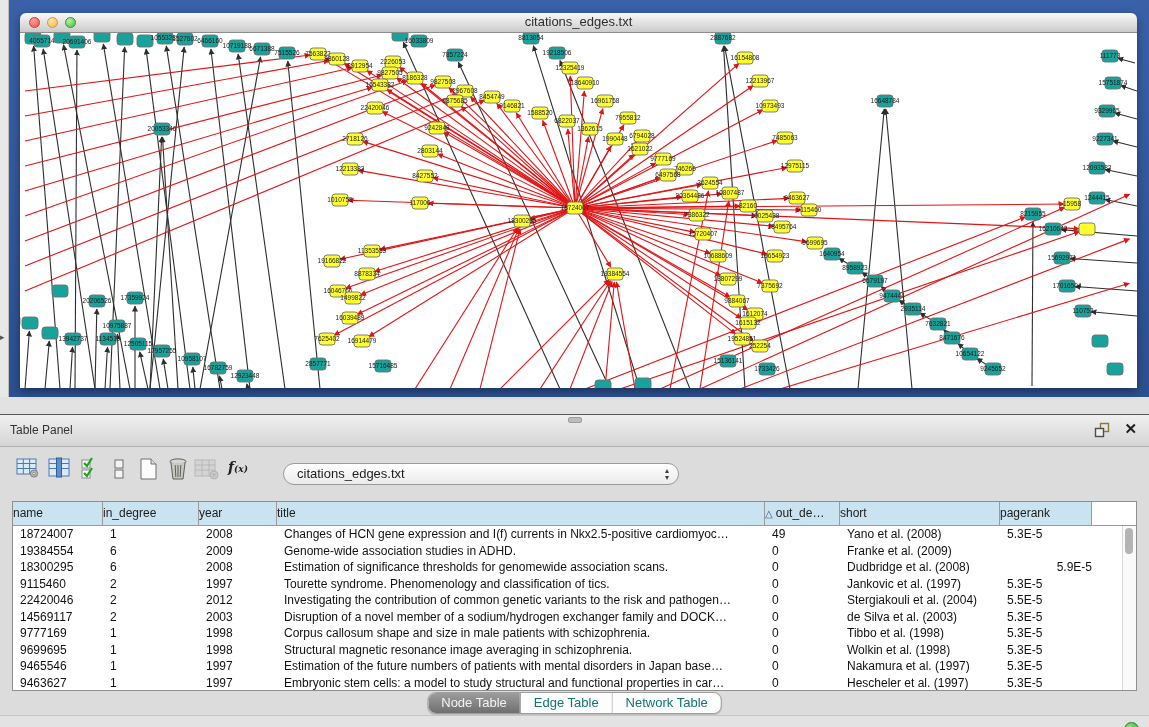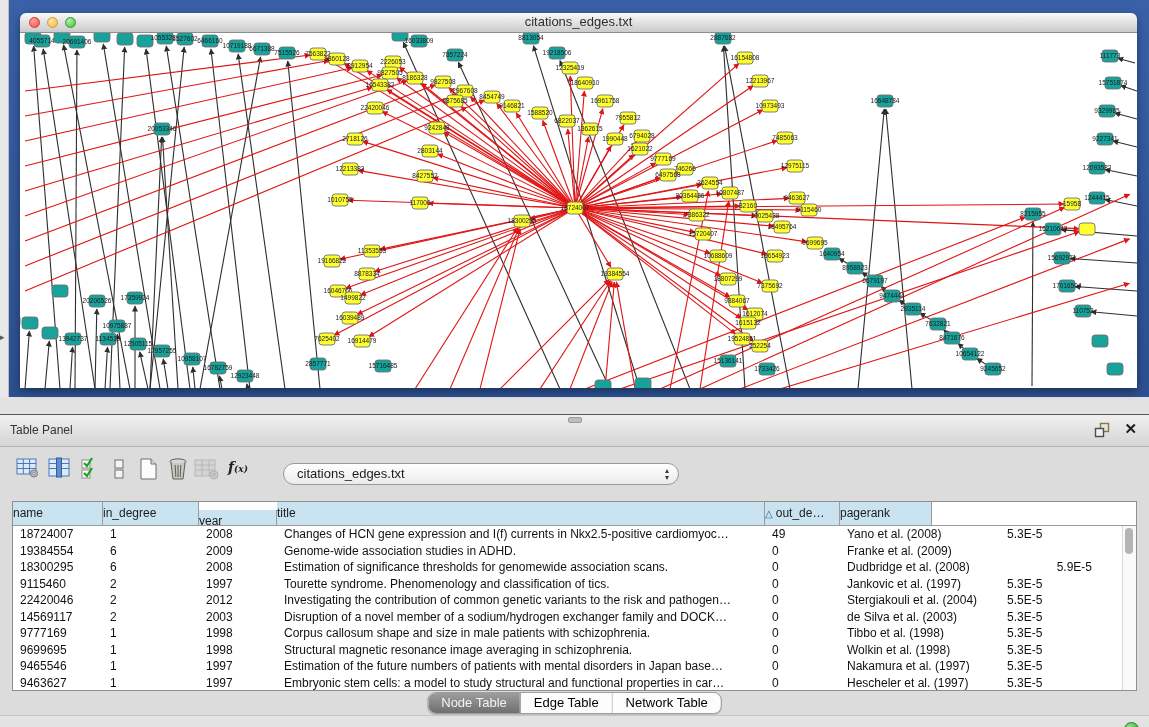--- a/index.html
+++ b/index.html
@@ -51,21 +51,21 @@
   .th.filler{background:transparent;border-right:none;flex:1;}
   .sort-tri{color:#35607e;font-size:10px;margin-right:3px;}
   .tr{display:flex;height:16.5px;font-size:12px;line-height:16.5px;color:#111;}
   .td{box-sizing:border-box;padding-left:7px;white-space:nowrap;overflow:hidden;flex-shrink:0;}
   .vscroll{position:absolute;right:0px;top:24px;width:13px;height:164px;background:#fafafa;
            border-left:1px solid #d8d8d8;}
   .vthumb{position:absolute;left:2px;top:2px;width:8px;height:26px;background:#b4b4b4;border-radius:4px;}
   .tabs{position:absolute;left:50%;top:277px;transform:translateX(-50%);display:flex;height:20px;
         border:1px solid #9e9e9e;border-radius:8px;overflow:hidden;background:#fdfdfd;
         box-shadow:0 1px 1px rgba(0,0,0,.15);}
-  .tab{font-size:13px;line-height:20px;padding:0 13px;color:#000000;border-right:1px solid #c4c4c4;}
+  .tab{font-size:13px;line-height:20px;padding:0 13px;color:#0f766e;border-right:1px solid #c4c4c4;}
   .tab:last-child{border-right:none;}
   .tab.selected{background:linear-gradient(#9d9d9d,#6f6f6f);color:#f3f3f3;border-right:1px solid #8a8a8a;}
   .status{position:absolute;left:0;top:300px;width:100%;height:30px;background:#e3e3e3;
           border-top:1px solid #c6c6c6;}
   .memory{position:absolute;right:32px;top:9px;font-size:11px;color:#1f1f1f;}
   .memdot{position:absolute;right:10px;top:6px;width:15px;height:15px;border-radius:50%;
           background:radial-gradient(circle at 35% 30%,#8ce08c,#2fa32f);border:1px solid #2a7e2a;box-sizing:border-box;}
   .fx{font-family:"DejaVu Serif",serif;font-style:italic;font-weight:bold;font-size:14px;color:#222;}
   .fx small{font-size:9px;font-weight:bold;}
 </style>
@@ -835,23 +835,24 @@
             <span>▴</span>
             <span>▾</span>
           </span>
       </div>
     </div>
 
     <div class="table-wrap">
       <div class="thead" id="thead">
           <div class="th" style="width: 90px;">name</div>
           <div class="th" style="width: 96px;">in_degree</div>
-          <div class="th" style="width: 78px; margin-top: 8px;">year</div>
+          <div class="th" style="width: 78px;">year</div>
           <div class="th" style="width: 488px;">title</div>
           <div class="th" style="width: 75px;"><span class="sort-tri">△</span>out_de…</div>
+          <div class="th" style="width: 160px;">short</div>
           <div class="th" style="width: 92px;">pagerank</div>
           <div class="th filler"></div>
         </div>
       <div id="tbody">
           <div class="tr">
             <div class="td" style="width: 90px;">18724007</div>
             <div class="td" style="width: 96px;">1</div>
             <div class="td" style="width: 78px;">2008</div>
             <div class="td" style="width: 488px;">Changes of HCN gene expression and I(f) currents in Nkx2.5-positive cardiomyoc…</div>
             <div class="td" style="width: 75px;">49</div>

